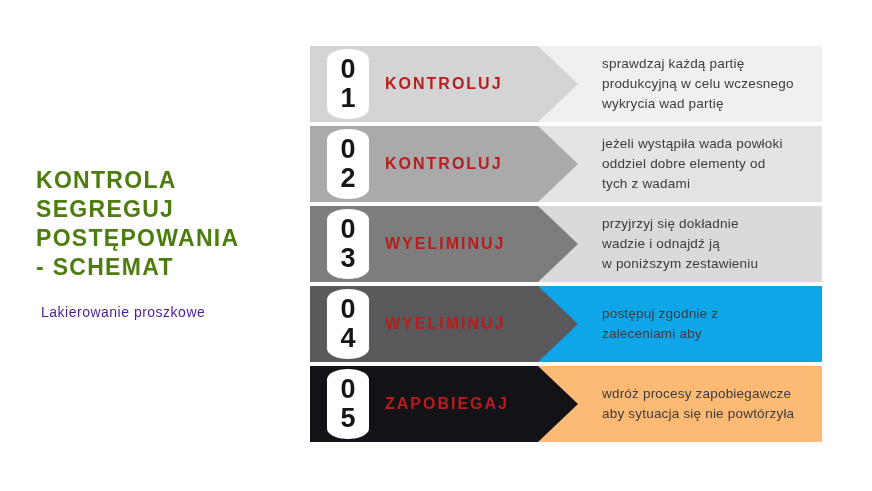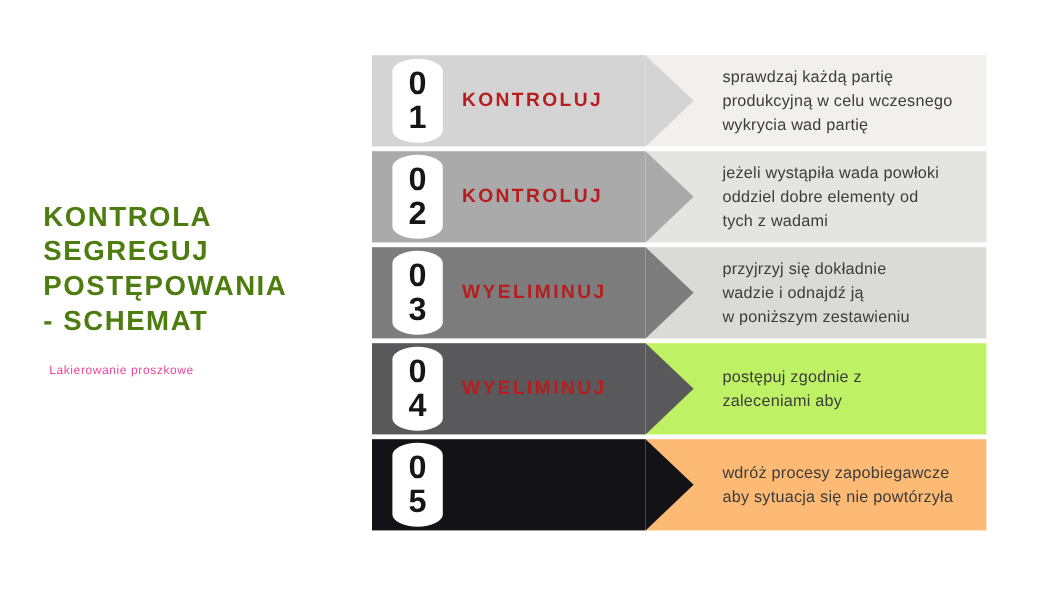--- a/index.html
+++ b/index.html
@@ -21,23 +21,23 @@
     font-weight: 700;
     color: #4d7c0f;
     letter-spacing: 1.3px;
     line-height: 29px;
     white-space: nowrap;
   }
   .subtitle {
     position: absolute;
     left: 41px;
     top: 304px;
-    font-size: 10px;
+    font-size: 14px;
     font-weight: 400;
-    color: #ec4899;
+    color: #4c1d95;
     letter-spacing: 0.5px;
     white-space: nowrap;
   }
   .step {
     position: absolute;
     left: 310px;
     width: 512px;
     height: 76px;
   }
   .band {
@@ -163,21 +163,21 @@
     <div class="band" style="background-color: rgb(125, 125, 125);"></div>
     <div class="tip" style="border-left-color: rgb(125, 125, 125);"></div>
     <div class="pill">
       <div class="digit">0</div>
       <div class="digit">3</div>
     </div>
     <div class="step-label">WYELIMINUJ</div>
   </div>
 
   <div class="step" style="top:286px">
-    <div class="panel" style="background-color: #bef264;">
+    <div class="panel" style="background-color: #0ea5e9;">
       <div class="desc">
         <div>postępuj zgodnie z</div>
         <div>zaleceniami aby</div>
       </div>
     </div>
     <div class="band" style="background-color: rgb(89, 89, 91);"></div>
     <div class="tip" style="border-left-color: rgb(89, 89, 91);"></div>
     <div class="pill">
       <div class="digit">0</div>
       <div class="digit">4</div>
@@ -191,15 +191,16 @@
         <div>wdróż procesy zapobiegawcze</div>
         <div>aby sytuacja się nie powtórzyła</div>
       </div>
     </div>
     <div class="band" style="background-color: rgb(19, 19, 23);"></div>
     <div class="tip" style="border-left-color: rgb(19, 19, 23);"></div>
     <div class="pill">
       <div class="digit">0</div>
       <div class="digit">5</div>
     </div>
+    <div class="step-label">ZAPOBIEGAJ</div>
   </div>
 
 </div>
 
 </body></html>

